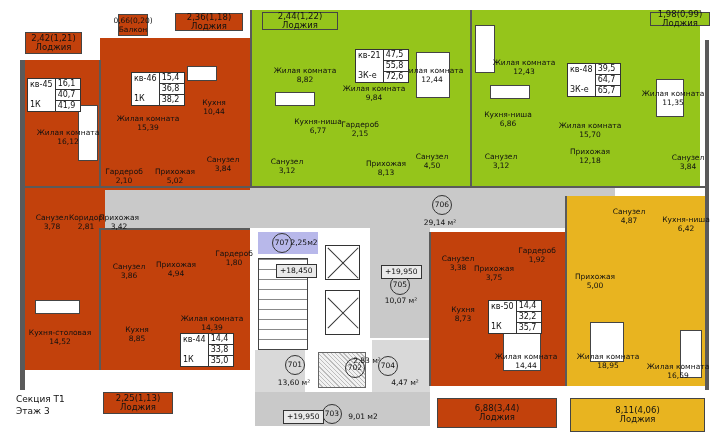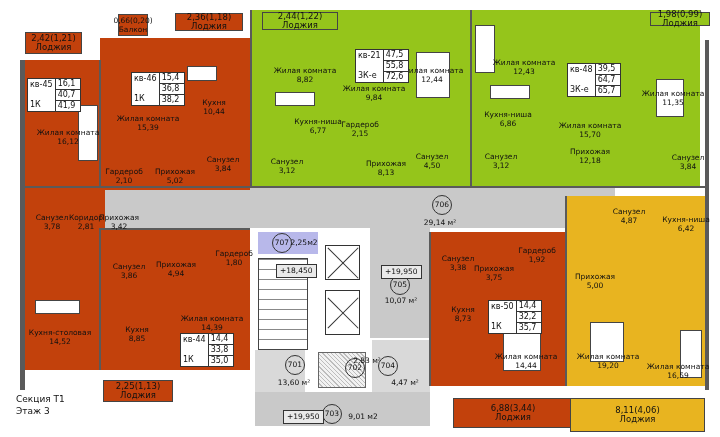--- a/index.html
+++ b/index.html
@@ -86,25 +86,25 @@
       <span>Лоджия</span>
   </div>
   <div class="loggia green" style="left:262px;top:12px;width:76px;height:18px;">
     <span>2,44(1,22)</span>
       <span>Лоджия</span>
   </div>
   <div class="loggia green" style="left:650px;top:12px;width:60px;height:14px;">
     <span>1,98(0,99)</span>
       <span>Лоджия</span>
   </div>
-  <div class="loggia blue" style="left:103px;top:380px;width:70px;height:22px;">
+  <div class="loggia blue" style="left:103px;top:392px;width:70px;height:22px;">
     <span>2,25(1,13)</span>
       <span>Лоджия</span>
   </div>
-  <div class="loggia blue" style="left:437px;top:398px;width:120px;height:30px;margin-left:16px;">
+  <div class="loggia blue" style="left:437px;top:398px;width:120px;height:30px;">
     <span>6,88(3,44)</span>
       <span>Лоджия</span>
   </div>
   <div class="loggia yellow" style="left:570px;top:398px;width:135px;height:34px;">
     <span>8,11(4,06)</span>
       <span>Лоджия</span>
   </div>
 
   <div class="furn" style="left:78px;top:105px;width:20px;height:56px;"></div>
   <div class="furn" style="left:139px;top:74px;width:15px;height:26px;"></div>
@@ -266,21 +266,21 @@
   <div class="lbl" style="left:686px;top:215px;">
       <span class="a">Кухня-ниша</span>
       <span class="a">6,42</span>
     </div>
   <div class="lbl" style="left:595px;top:272px;">
       <span class="a">Прихожая</span>
       <span class="a">5,00</span>
     </div>
   <div class="lbl" style="left:608px;top:352px;">
       <span class="a">Жилая комната</span>
-      <span class="a">19,20</span>
+      <span class="a">18,95</span>
     </div>
   <div class="lbl" style="left:678px;top:362px;">
       <span class="a">Жилая комната</span>
       <span class="a">16,59</span>
     </div>
 
   <div class="tag" style="left:27px;top:78px;">
     <div class="l">
         <span>кв-45</span>
         <span>1К</span>

